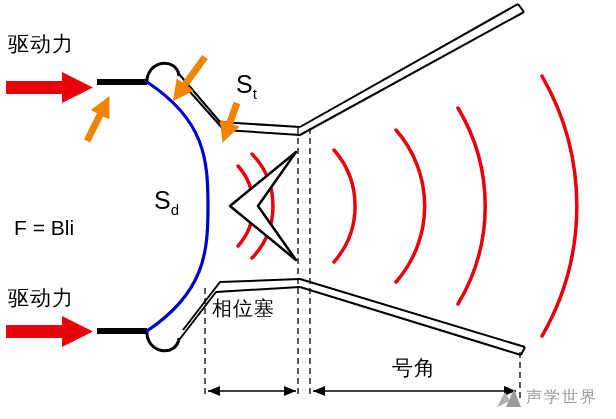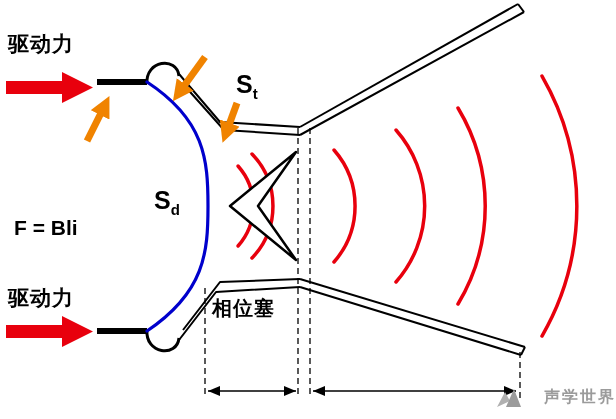--- a/index.html
+++ b/index.html
@@ -1,29 +1,29 @@
 <!DOCTYPE html>
 <html><head>
 <meta charset="utf-8">
 <style>
   *{margin:0;padding:0;box-sizing:border-box}
   html,body{background:#fff}
   .stage{
     position:relative;width:616px;height:419px;background:#fff;
-    font-family:"Liberation Sans",sans-serif;overflow:hidden;font-weight:bold;
+    font-family:"Liberation Sans",sans-serif;overflow:hidden;
   }
   .stage svg.draw{position:absolute;left:0;top:0}
   .lbl{
     position:absolute;color:#000;font-size:21px;line-height:1.15;
     white-space:nowrap;letter-spacing:1px;
   }
   .sym{font-size:25px;letter-spacing:0}
   .sym sub{font-size:15px}
   .watermark{
-    position:absolute;left:496px;top:387px;display:flex;align-items:center;gap:22px;
+    position:absolute;left:496px;top:387px;display:flex;align-items:center;gap:4px;
     color:#9b9b9b;
   }
   .wm-text{font-size:16px;letter-spacing:2px;color:#9b9b9b}
 </style>
 </head>
 <body>
 
 <div class="stage">
 
   <svg class="draw" width="616" height="419" viewBox="0 0 616 419">
@@ -102,20 +102,21 @@
 
 
   <div class="lbl" style="left:14px;top:216px;letter-spacing:0">F = Bli</div>
 
   <div class="lbl sym" style="left:154px;top:186px"><span>S</span><sub>d</sub></div>
 
   <div class="lbl" style="left:8px;top:286px">驱动力</div>
 
   <div class="lbl" style="left:212px;top:297px;font-size:20px">相位塞</div>
 
+  <div class="lbl" style="left:392px;top:356px">号角</div>
 
   <div class="watermark">
     <svg width="26" height="20" viewBox="0 0 26 20">
       <path d="M1,19 L9,4 L14,13 Z" fill="#b0b0b0"></path>
       <path d="M10,19 L18,1 L25,19 Z" fill="#9b9b9b"></path>
     </svg>
     <span class="wm-text">声学世界</span>
   </div>
 
 </div>

